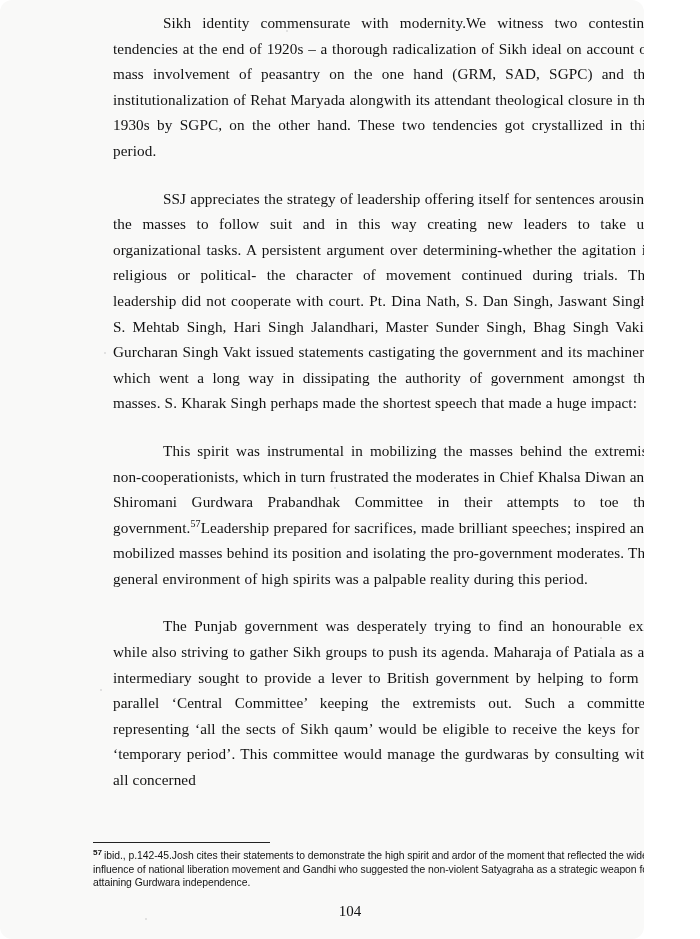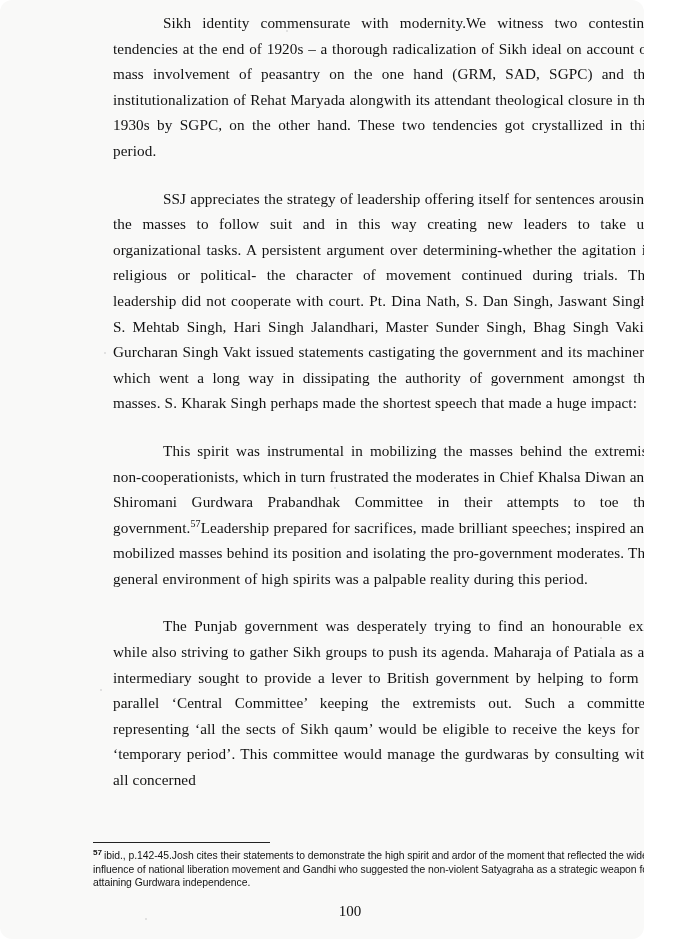--- a/index.html
+++ b/index.html
@@ -117,21 +117,21 @@
 
     <p class="body-para gap-before"><span>The Punjab government was desperately trying to find an honourable exit while also striving to gather Sikh groups to push its agenda. Maharaja of Patiala as an intermediary sought to provide a lever to British government by helping to form a parallel ‘Central Committee’ keeping the extremists out. Such a committee representing ‘all the sects of Sikh </span><span class="ital">qaum</span><span>’ would be eligible to receive the keys for a ‘temporary period’. This committee would manage the gurdwaras by consulting with all concerned</span></p>
 
   </div>
 
   <div class="footnote-zone">
     <div class="fn-rule"></div>
     <div class="footnote"><sup class="fnnum">57</sup><span>ibid., p.142-45.Josh cites their statements to demonstrate the high spirit and ardor of the moment that reflected the wider influence of national liberation movement and Gandhi who suggested the non-violent Satyagraha as a strategic weapon for attaining Gurdwara independence.</span></div>
   </div>
 
-  <div class="page-number">100</div>
+  <div class="page-number">104</div>
 
   <span class="speck" style="left:286px; top:30px;"></span>
   <span class="speck" style="left:104px; top:352px;"></span>
   <span class="speck" style="left:645px; top:520px;"></span>
   <span class="speck" style="left:334px; top:487px;"></span>
   <span class="speck" style="left:100px; top:689px;"></span>
   <span class="speck" style="left:600px; top:637px;"></span>
   <span class="speck" style="left:508px; top:755px;"></span>
   <span class="speck" style="left:145px; top:918px;"></span>
 

